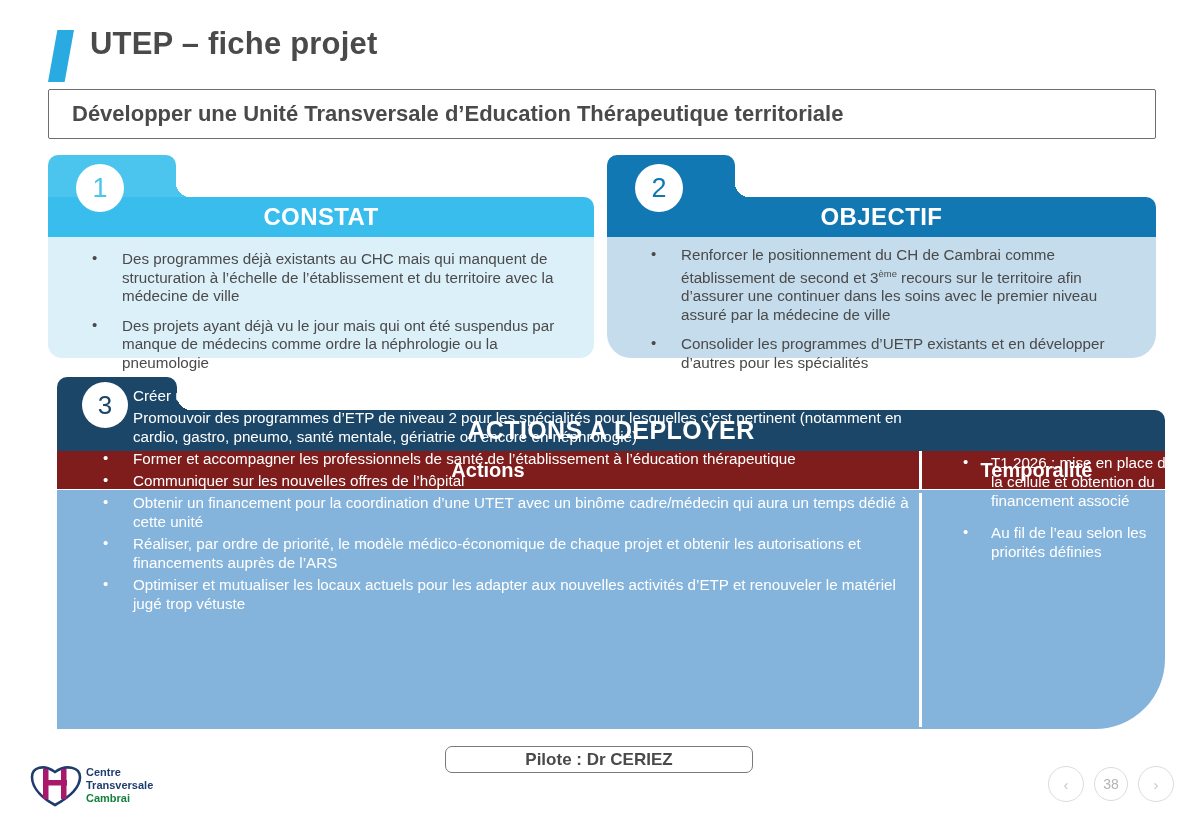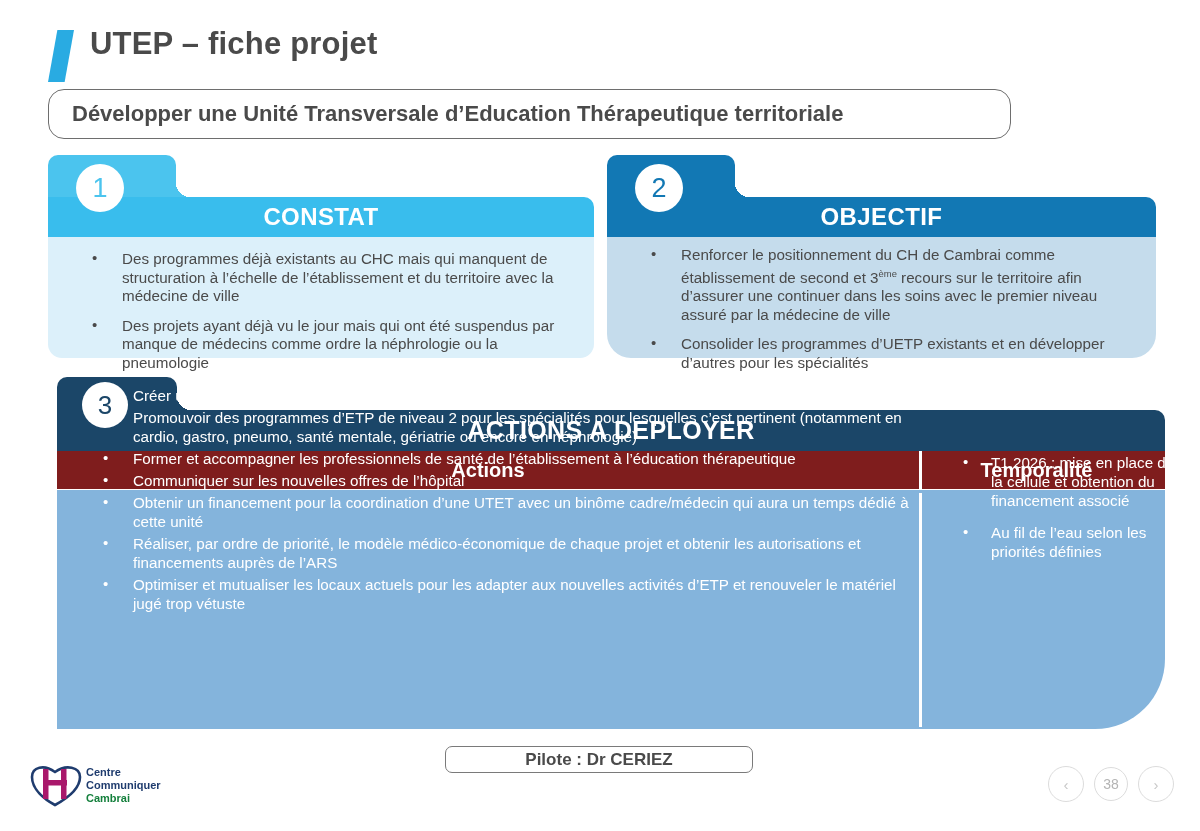--- a/index.html
+++ b/index.html
@@ -18,22 +18,22 @@
     clip-path:polygon(36% 0,100% 0,64% 100%,0 100%);
   }
   .title-text{
     position:absolute;left:42px;top:-2px;
     font-size:31px;font-weight:bold;color:#4A4A4A;letter-spacing:.2px;
     white-space:nowrap;
   }
 
   
   .subtitle-box{
-    position:absolute;left:48px;top:89px;width:963px;height:50px;
-    border:1.4px solid #6E6E6E;border-radius:16px;background:#fff;
+    position:absolute;left:48px;top:89px;width:1108px;height:50px;
+    border:1.4px solid #6E6E6E;border-radius:2px;background:#fff;
     box-sizing:border-box;
   }
   .subtitle-text{
     position:absolute;left:23px;top:11px;
     font-size:22px;font-weight:bold;color:#4A4A4A;white-space:nowrap;
   }
 
   
   .panel{position:absolute;}
   .panel .tab{
@@ -236,21 +236,21 @@
 
   <div class="logo">
     <svg width="56" height="44" viewBox="0 0 56 44">
       <path d="M4 14 C4 4, 16 1, 27 9 C38 1, 52 4, 52 14 C52 26, 38 36, 27 42 C16 36, 4 26, 4 14 Z" fill="none" stroke="#1F3C6E" stroke-width="2.6"></path>
       <rect x="15" y="6" width="5.5" height="30" fill="#A9186B"></rect>
       <rect x="33" y="6" width="5.5" height="30" fill="#A9186B"></rect>
       <rect x="15" y="17" width="24" height="5.5" fill="#A9186B"></rect>
     </svg>
     <div class="logo-txt">
       <span class="lg1">Centre</span>
-      <span class="lg2">Communiquer</span>
+      <span class="lg2">Transversale</span>
       <span class="lg3">Cambrai</span>
     </div>
   </div>
 
   <div class="pager">
     <div class="pg prev">‹</div>
     <div class="pg num">38</div>
     <div class="pg next">›</div>
   </div>
 

